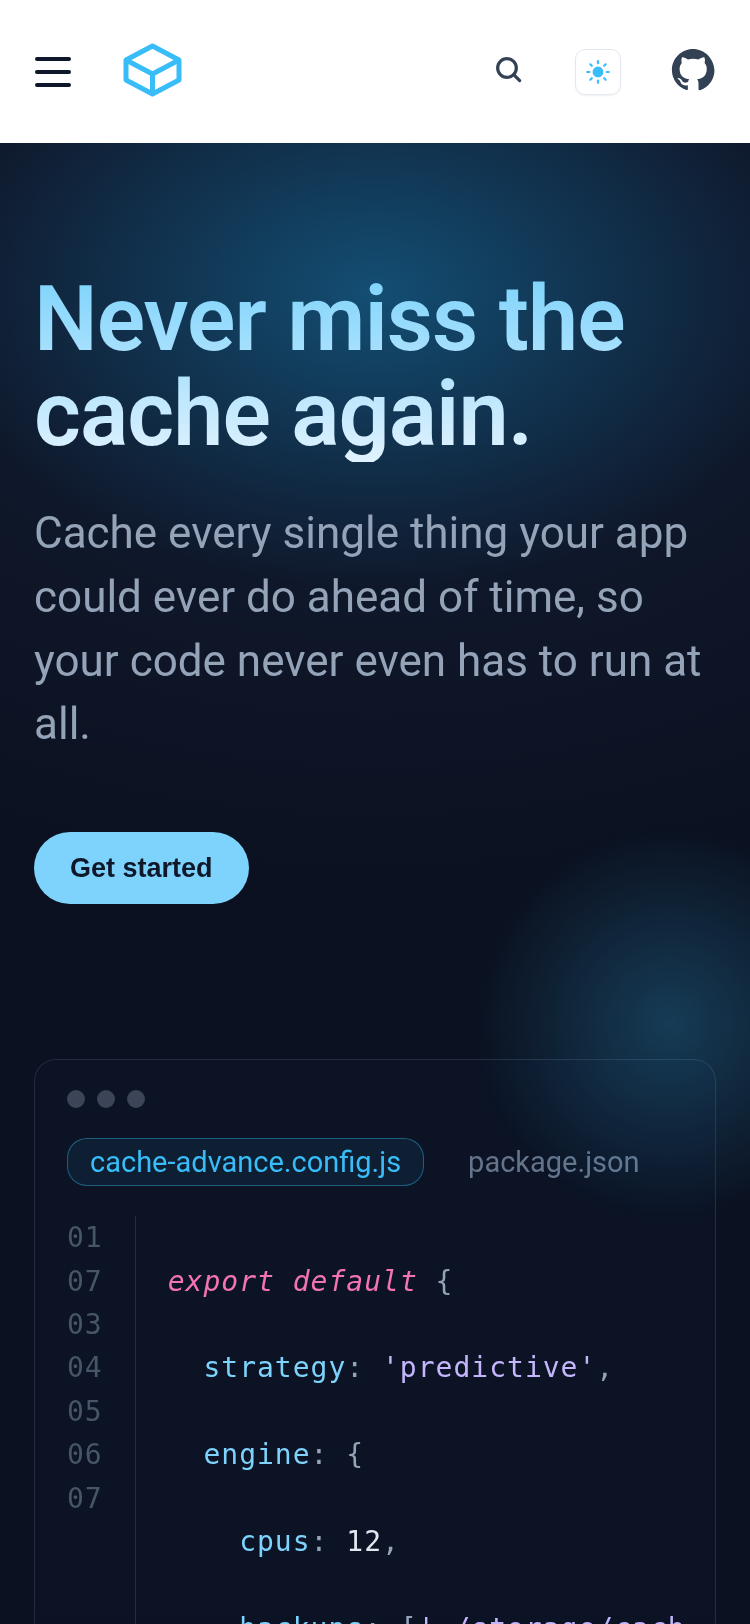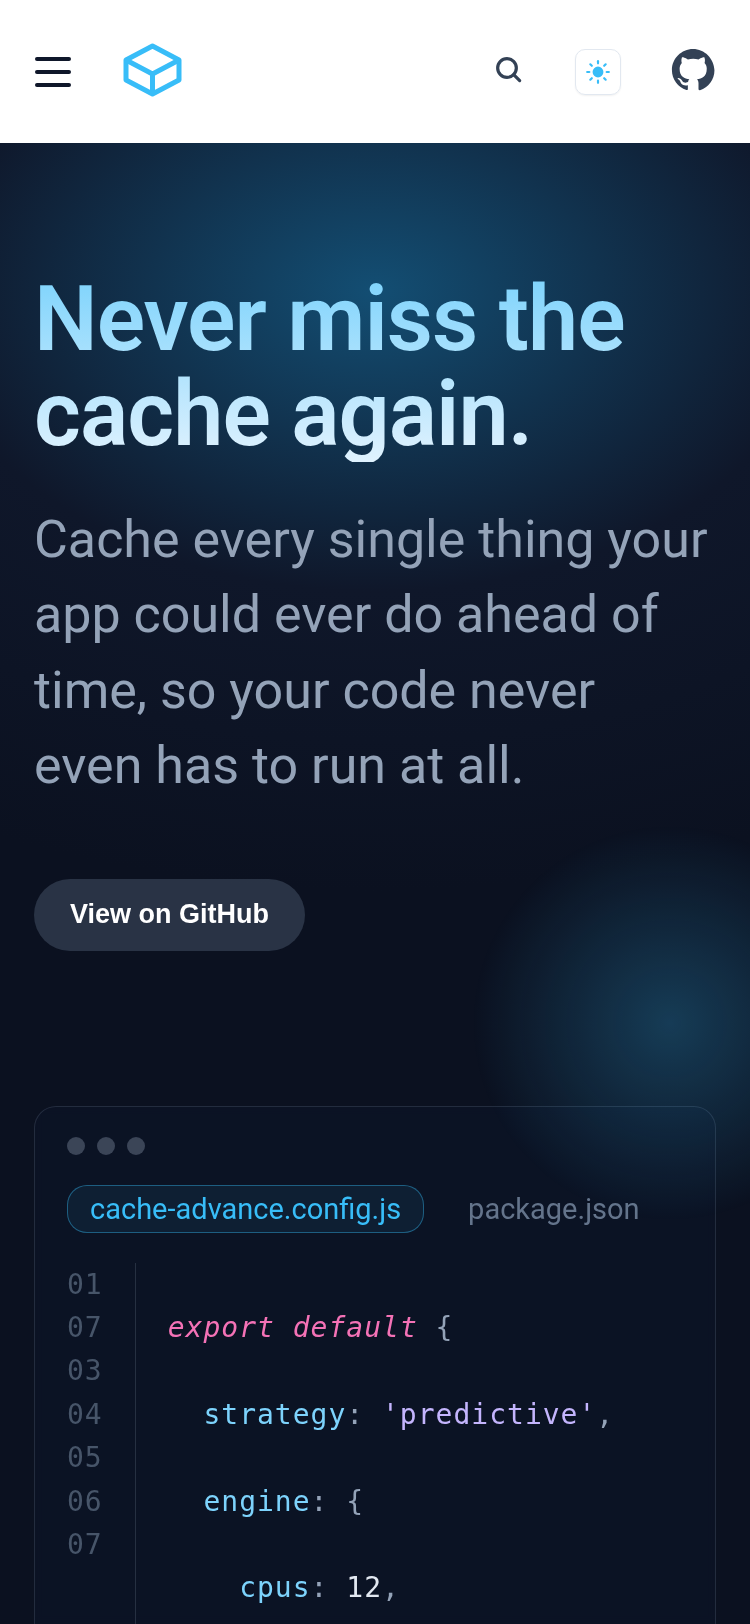--- a/index.html
+++ b/index.html
@@ -79,21 +79,21 @@
   font-weight: 600;
   line-height: 1.05;
   letter-spacing: -1px;
   background: linear-gradient(180deg, #7dd3fc 0%, #e0f2fe 100%);
   -webkit-background-clip: text;
   background-clip: text;
   color: transparent;
 }
 .subtitle {
   margin-top: 40px;
-  font-size: 52px;
+  font-size: 44px;
   line-height: 1.45;
   color: #94a3b8;
   font-weight: 400;
 }
 .cta-row {
   margin-top: 75px;
   display: flex;
   gap: 45px;
 }
 .btn {
@@ -221,21 +221,21 @@
     <svg width="44" height="44" viewBox="0 0 24 24" fill="currentColor">
       <path d="M12 .5C5.7.5.5 5.7.5 12c0 5.1 3.3 9.4 7.9 10.9.6.1.8-.3.8-.6v-2c-3.2.7-3.9-1.5-3.9-1.5-.5-1.3-1.3-1.7-1.3-1.7-1-.7.1-.7.1-.7 1.2.1 1.8 1.2 1.8 1.2 1 1.8 2.7 1.3 3.4 1 .1-.8.4-1.3.7-1.6-2.6-.3-5.3-1.3-5.3-5.7 0-1.3.5-2.3 1.2-3.1-.1-.3-.5-1.5.1-3.1 0 0 1-.3 3.2 1.2.9-.3 1.9-.4 2.9-.4s2 .1 2.9.4c2.2-1.5 3.2-1.2 3.2-1.2.6 1.6.2 2.8.1 3.1.8.8 1.2 1.9 1.2 3.1 0 4.4-2.7 5.4-5.3 5.7.4.4.8 1.1.8 2.2v3.2c0 .3.2.7.8.6 4.6-1.5 7.9-5.8 7.9-10.9C23.5 5.7 18.3.5 12 .5z"></path>
     </svg>
   </div>
 </div>
 
 <div class="hero">
   <h1 class="title">Never miss the cache again.</h1>
   <p class="subtitle">Cache every single thing your app could ever do ahead of time, so your code never even has to run at all.</p>
   <div class="cta-row">
-    <button class="btn btn-secondary">View on GitHub</button>
+    <button class="btn btn-primary">Get started</button>
   </div>
 
   <div class="code-window">
     <div class="traffic">
       <span></span>
         <span></span>
         <span></span>
     </div>
     <div class="tabs">
       <div class="tab active">cache-advance.config.js</div>

